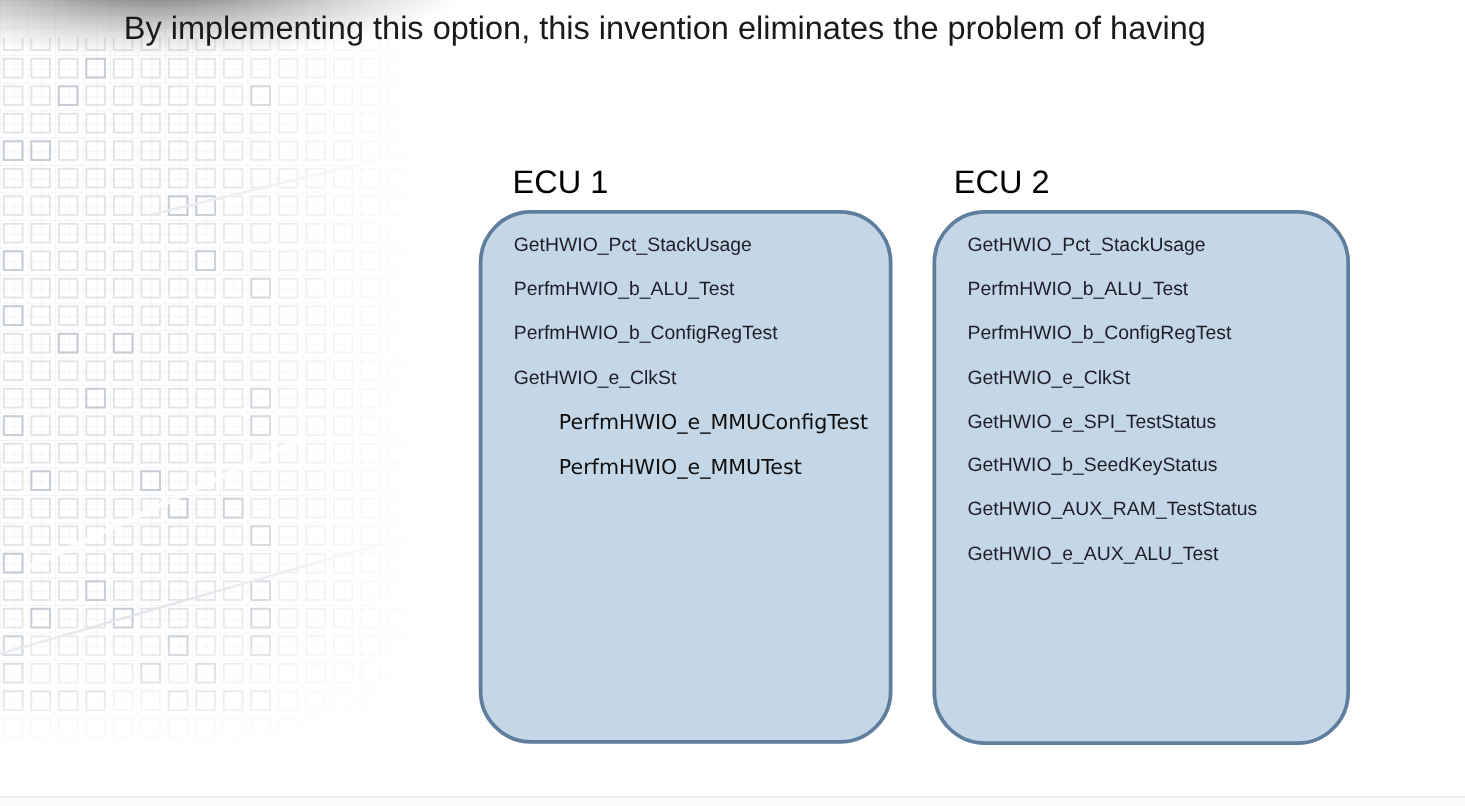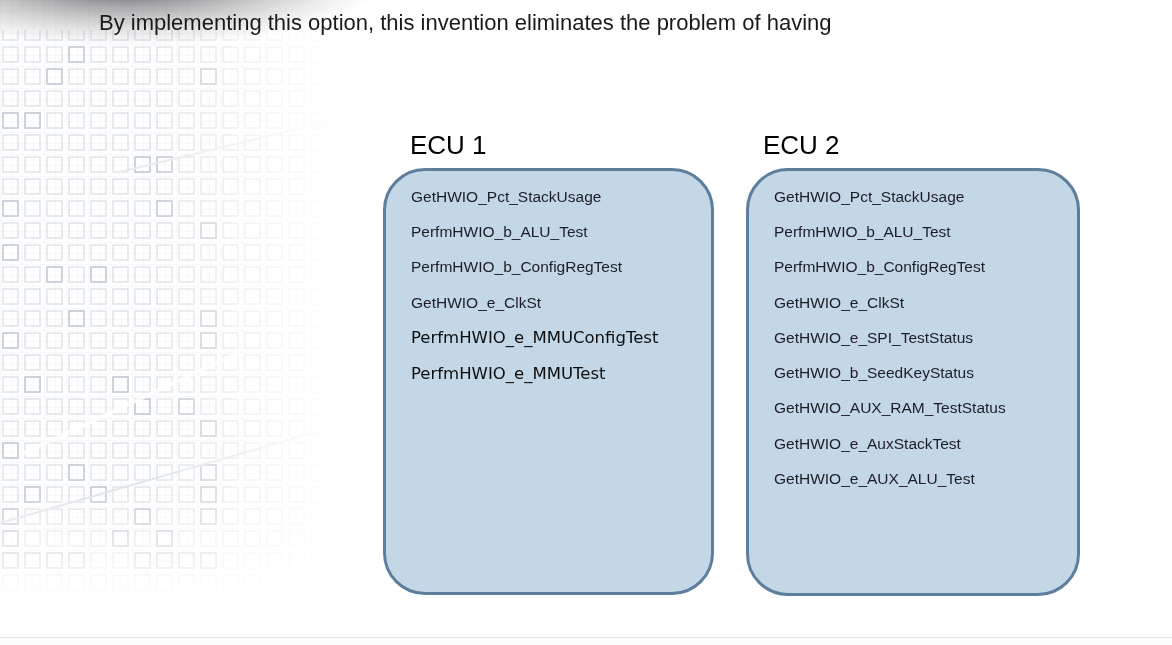--- a/index.html
+++ b/index.html
@@ -4,21 +4,21 @@
 <style>
   * { margin:0; padding:0; box-sizing:border-box; }
   html,body { width:1172px; height:645px; }
   body {
     position:relative; overflow:hidden; background:#ffffff;
     font-family:"Liberation Sans", sans-serif;
   }
   .bg { position:absolute; left:0; top:0; pointer-events:none; }
   .slide-text {
     position:absolute; left:99px; top:3px;
-    color:#1a1a1a; font-size:22px; line-height:39px;
+    color:#1a1a1a; font-size:26px; line-height:39px;
   }
   .slide-text div { white-space:nowrap; }
   .ecu-heading {
     position:absolute; font-size:26px; color:#000; white-space:nowrap;
   }
   #ecu1-heading { left:410px; top:130px; }
   #ecu2-heading { left:763px; top:130px; }
   .ecu-box {
     position:absolute;
     background:var(--box-fill,#c4d7e6);
@@ -29,21 +29,21 @@
   #ecu2-box { left:746px; top:168px; width:334px; height:428px; }
   .fn-list {
     list-style:none; position:absolute; left:25px; top:8px; right:6px;text-align:center;
   }
   .fn-list li {
     height:35.3px; display:flex; align-items:center;
     font-size:15.5px; color:#1d1d28; white-space:nowrap;
   }
   .fn-list li.variant-alt {
     font-family:"DejaVu Sans", sans-serif;
-    font-size:16.5px; color:#0d0d0d;
+    font-size:16.5px; color:#0d0d0d;margin-left:36px;
   }
   .bottom-strip {
     position:absolute; left:0; right:0; top:637px; height:8px;
     background:#fbfbfb; border-top:1px solid #e5e5e5;
   }
 </style>
 </head>
 <body>
 
 <svg class="bg" width="1172" height="645" viewBox="0 0 1172 645" xmlns="http://www.w3.org/2000/svg">
@@ -144,18 +144,17 @@
 <div class="ecu-heading" id="ecu2-heading">ECU 2</div>
 <div class="ecu-box" id="ecu2-box">
   <ul class="fn-list">
       <li>GetHWIO_Pct_StackUsage</li>
       <li>PerfmHWIO_b_ALU_Test</li>
       <li>PerfmHWIO_b_ConfigRegTest</li>
       <li>GetHWIO_e_ClkSt</li>
       <li>GetHWIO_e_SPI_TestStatus</li>
       <li>GetHWIO_b_SeedKeyStatus</li>
       <li>GetHWIO_AUX_RAM_TestStatus</li>
-      <li>GetHWIO_e_AuxStackTest</li>
       <li>GetHWIO_e_AUX_ALU_Test</li>
     </ul>
 </div>
 
 <div class="bottom-strip"></div>
 
 </body></html>

